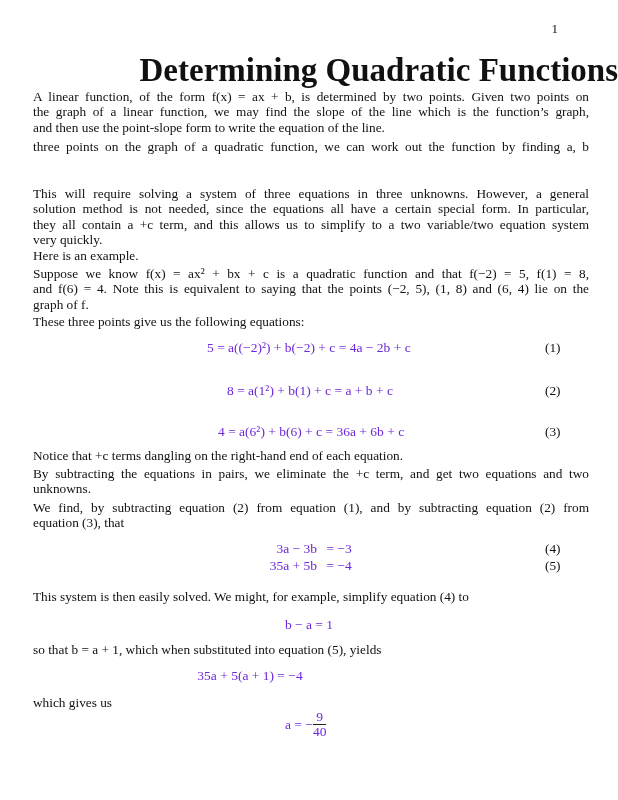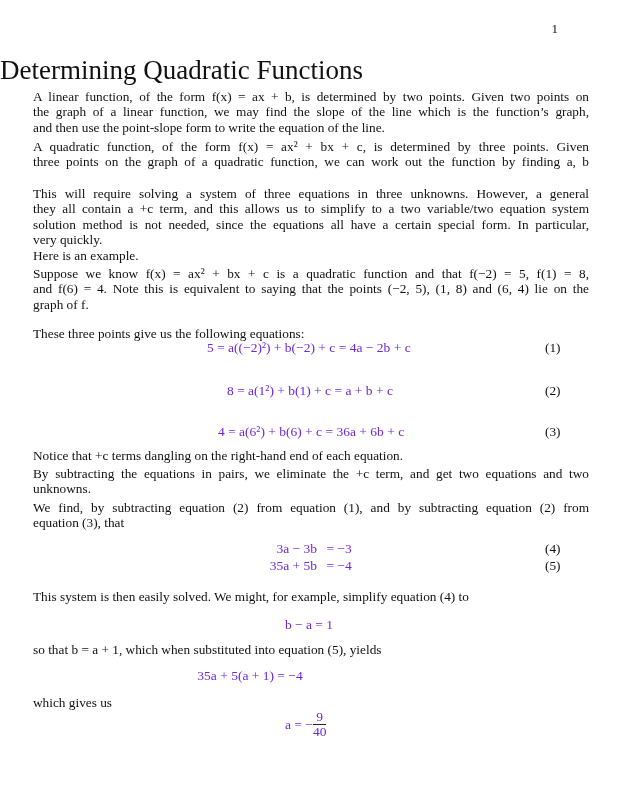--- a/index.html
+++ b/index.html
@@ -1,21 +1,21 @@
 <!DOCTYPE html>
 <html><head>
 <meta charset="utf-8">
 <style>
   html, body { margin: 0; padding: 0; background: #ffffff; }
   body { width: 618px; height: 800px; position: relative; overflow: hidden;
          font-family: "Liberation Serif", "DejaVu Serif", serif; color: #111; }
   .abs { position: absolute; white-space: nowrap; }
   .header { left: 58px; top: 21px; width: 500px; font-size: 13px; font-style: italic; }
   .pagenum { position: absolute; right: 0; top: 0; font-style: normal; }
-  .title { left: 0; width: 618px; top: 50px; text-align: left; font-size: 27px; line-height: 40px; }
+  .title { left: 0; width: 618px; top: 50px; text-align: right; font-size: 33px; line-height: 40px; font-weight: bold; }
   .para { position: absolute; left: 33px; width: 556px; font-size: 13.3px; line-height: 15.4px; text-align: justify; }
   .para .ln { display: block; white-space: nowrap; text-align-last: justify; }
   .para .ln.last { text-align-last: left; }
   .eq { position: absolute; font-family: "Liberation Serif", "DejaVu Serif", serif; font-size: 13.5px; color: #6d28d9; white-space: nowrap; }
   .eqnum { position: absolute; left: 545px; font-size: 13.3px; white-space: nowrap; }
   .frac { display: inline-block; vertical-align: middle; text-align: center; line-height: 14px; }
   .frac .num { display: block; border-bottom: 1px solid #222; padding: 0 1px; }
   .frac .den { display: block; }
   .align-l { display: inline-block; width: 55px; text-align: right; }
   .align-r { display: inline-block; }
@@ -29,42 +29,41 @@
 
 <div class="abs title">Determining Quadratic Functions</div>
 
 <div class="para" style="top:89px">
   <span class="ln">A linear function, of the form f(x) = ax + b, is determined by two points. Given two points on</span>
   <span class="ln">the graph of a linear function, we may find the slope of the line which is the function’s graph,</span>
   <span class="ln last">and then use the point-slope form to write the equation of the line.</span>
 </div>
 
 <div class="para" style="top:139px">
-  <span class="ln">A quadratic function, of the form f(x) = ax² + bx + c, is determined by three points. Given</span>
   <span class="ln">three points on the graph of a quadratic function, we can work out the function by finding a, b</span>
 </div>
 
 <div class="para" style="top:186px">
   <span class="ln">This will require solving a system of three equations in three unknowns. However, a general</span>
+  <span class="ln">solution method is not needed, since the equations all have a certain special form. In particular,</span>
   <span class="ln">they all contain a +c term, and this allows us to simplify to a two variable/two equation system</span>
-  <span class="ln">solution method is not needed, since the equations all have a certain special form. In particular,</span>
   <span class="ln last">very quickly.</span>
 </div>
 
 <div class="para" style="top:248px">
   <span class="ln last">Here is an example.</span>
 </div>
 
 <div class="para" style="top:266px">
   <span class="ln">Suppose we know f(x) = ax² + bx + c is a quadratic function and that f(−2) = 5, f(1) = 8,</span>
   <span class="ln">and f(6) = 4. Note this is equivalent to saying that the points (−2, 5), (1, 8) and (6, 4) lie on the</span>
   <span class="ln last">graph of f.</span>
 </div>
 
-<div class="para" style="top:326px">
+<div class="para" style="top:314px">
   <span class="ln last">These three points give us the following equations:</span>
 </div>
 
 <div class="eq" style="left:207px; top:340px">5 = a((−2)²) + b(−2) + c = 4a − 2b + c</div>
 <div class="eqnum" style="top:340px">(1)</div>
 
 <div class="eq" style="left:227px; top:383px">8 = a(1²) + b(1) + c = a + b + c</div>
 <div class="eqnum" style="top:383px">(2)</div>
 
 <div class="eq" style="left:218px; top:424px">4 = a(6²) + b(6) + c = 36a + 6b + c</div>

